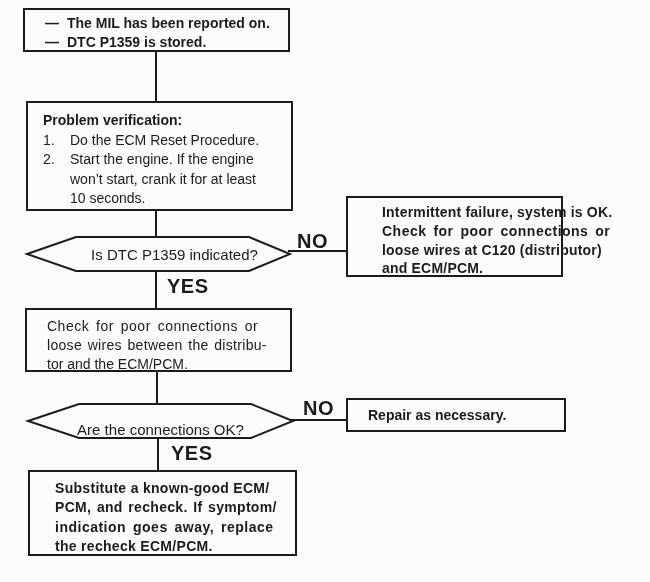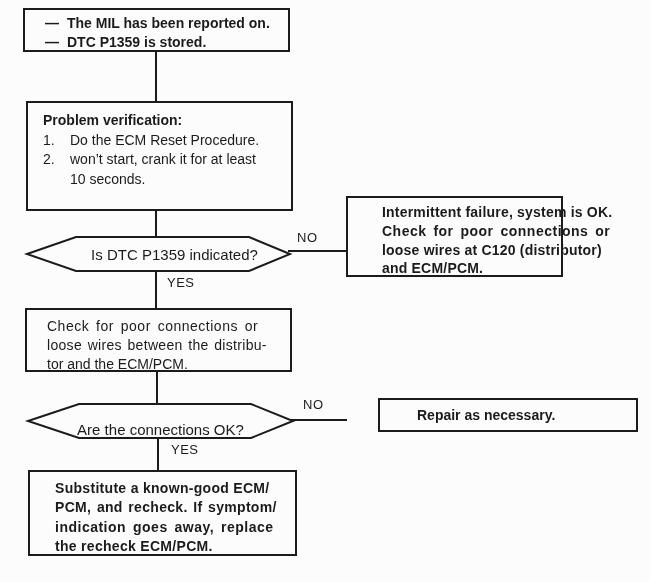--- a/index.html
+++ b/index.html
@@ -36,22 +36,22 @@
   .hex-label {
     position: absolute;
     display: flex;
     align-items: center;
     justify-content: center;
     font-size: 15px;
     white-space: nowrap;
   }
   .branch {
     position: absolute;
-    font-size: 13px;
-    font-weight: 400;
+    font-size: 20px;
+    font-weight: 700;
     letter-spacing: 0.5px;
     white-space: nowrap;
     text-align: center;
   }
   .sp1 { letter-spacing: 0.5px; word-spacing: 2.5px; }
   .sp2 { letter-spacing: 0.3px; word-spacing: 1.5px; }
 </style>
 </head>
 <body>
 
@@ -84,20 +84,21 @@
     <div class="heading bold">Problem verification:</div>
     <div class="steprow">
       <span class="stepnum">1.</span>
       <span class="steptext">
         <span class="line">Do the ECM Reset Procedure.</span>
       </span>
     </div>
     <div class="steprow">
       <span class="stepnum">2.</span>
       <span class="steptext">
+        <span class="line">Start the engine. If the engine</span>
         <span class="line">won’t start, crank it for at least</span>
         <span class="line">10 seconds.</span>
       </span>
     </div>
   </div>
 
   <div class="hex-label" style="left:56px; top:238px; width:237px; height:32px;">Is DTC P1359 indicated?</div>
 
   <div class="box bold" style="left:346px; top:196px; width:217px; height:81px; padding:5px 4px 0 34px; line-height:18.8px; letter-spacing:0.2px;">
     <span class="line">Intermittent failure, system is OK.</span>
@@ -107,21 +108,21 @@
   </div>
 
   <div class="box" style="left:25px; top:308px; width:267px; height:64px; padding:7px 4px 0 20px; line-height:19px;">
     <span class="line sp1">Check for poor connections or</span>
     <span class="line sp2">loose wires between the distribu-</span>
     <span class="line">tor and the ECM/PCM.</span>
   </div>
 
   <div class="hex-label" style="left:42px; top:405px; width:237px; height:48px;">Are the connections OK?</div>
 
-  <div class="box bold" style="left:346px; top:398px; width:260px; height:34px; padding:0 0 0 37px; display:flex; align-items:center;margin-left:32px;">
+  <div class="box bold" style="left:346px; top:398px; width:220px; height:34px; padding:0 0 0 20px; display:flex; align-items:center;">
     <span class="line">Repair as necessary.</span>
   </div>
 
   <div class="box bold" style="left:28px; top:470px; width:269px; height:86px; padding:7px 4px 0 25px; line-height:19.3px; letter-spacing:0.3px;">
     <span class="line">Substitute a known-good ECM/</span>
     <span class="line sp2">PCM, and recheck. If symptom/</span>
     <span class="line sp1">indication goes away, replace</span>
     <span class="line">the recheck ECM/PCM.</span>
   </div>
 

